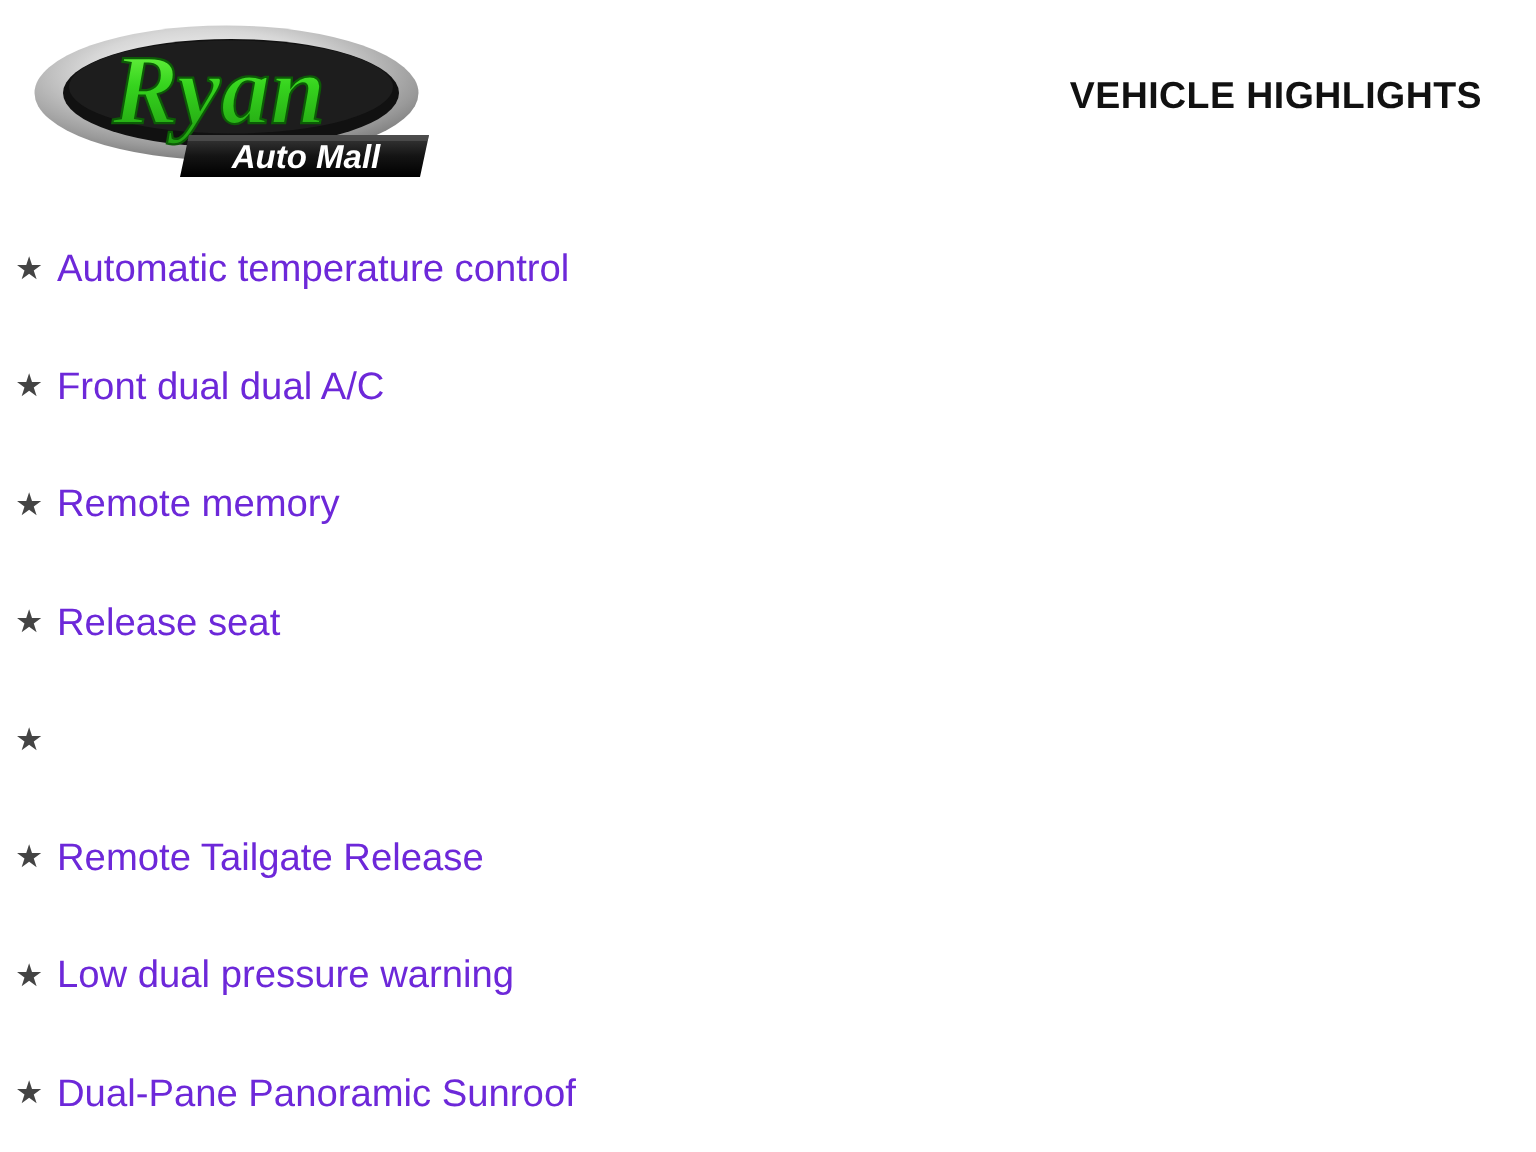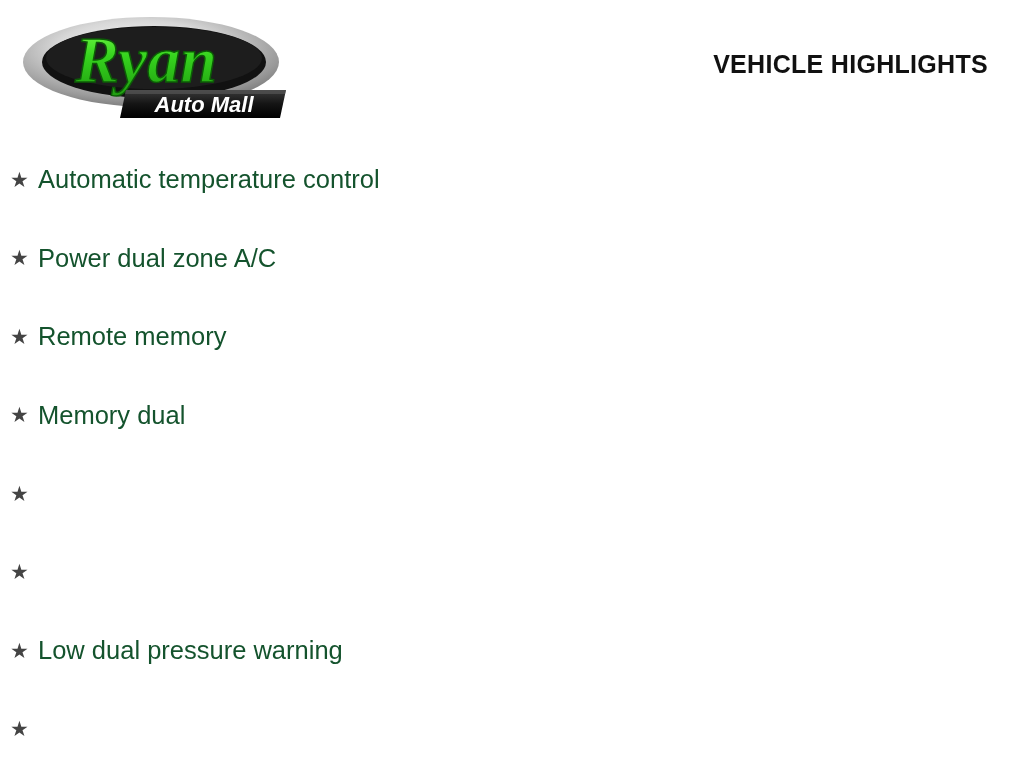--- a/index.html
+++ b/index.html
@@ -64,21 +64,21 @@
     width: 28px;
     flex: 0 0 28px;
     font-size: 21px;
     line-height: 1;
     color: #444444;
     text-align: left;
   }
 
   .highlight-label {
     font-size: 25.5px;
-    color: #14532d;
+    color: #6d28d9;
     line-height: 1.1;
     white-space: nowrap;
   }
 </style>
 </head>
 <body>
 
 <div class="header">
 
   <div class="logo-wrap">
@@ -118,36 +118,38 @@
   <div class="page-title">VEHICLE HIGHLIGHTS</div>
 </div>
 
 <ul class="highlights">
   <li class="highlight-item">
     <span class="star-icon">★</span>
     <span class="highlight-label">Automatic temperature control</span>
   </li>
   <li class="highlight-item">
     <span class="star-icon">★</span>
-    <span class="highlight-label">Power dual zone A/C</span>
+    <span class="highlight-label">Front dual dual A/C</span>
   </li>
   <li class="highlight-item">
     <span class="star-icon">★</span>
     <span class="highlight-label">Remote memory</span>
   </li>
   <li class="highlight-item">
     <span class="star-icon">★</span>
-    <span class="highlight-label">Memory dual</span>
+    <span class="highlight-label">Release seat</span>
   </li>
   <li class="highlight-item">
     <span class="star-icon">★</span>
   </li>
   <li class="highlight-item">
     <span class="star-icon">★</span>
+    <span class="highlight-label">Remote Tailgate Release</span>
   </li>
   <li class="highlight-item">
     <span class="star-icon">★</span>
     <span class="highlight-label">Low dual pressure warning</span>
   </li>
   <li class="highlight-item">
     <span class="star-icon">★</span>
+    <span class="highlight-label">Dual-Pane Panoramic Sunroof</span>
   </li>
 </ul>
 
 </body></html>

